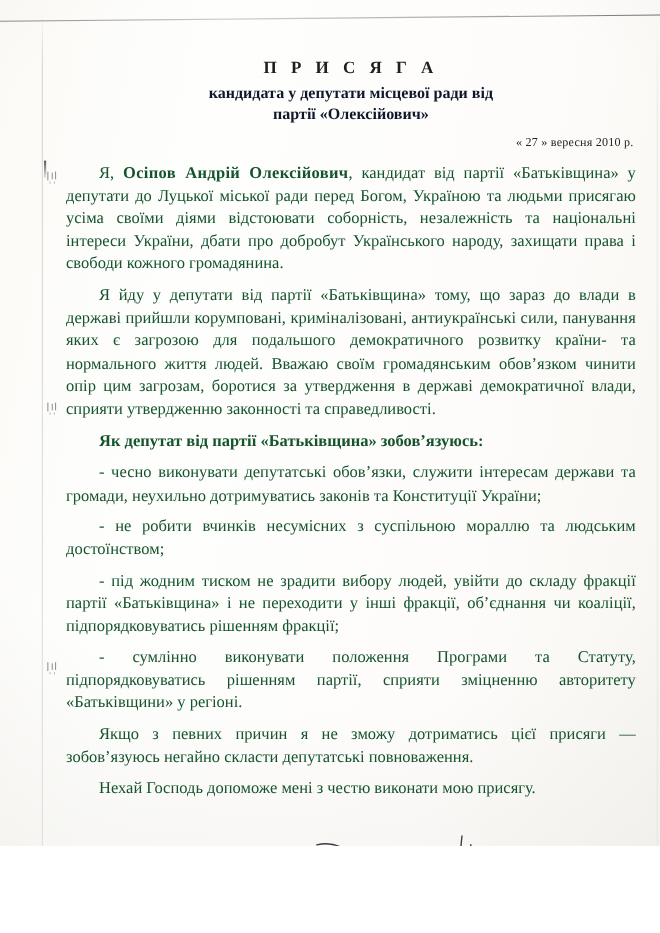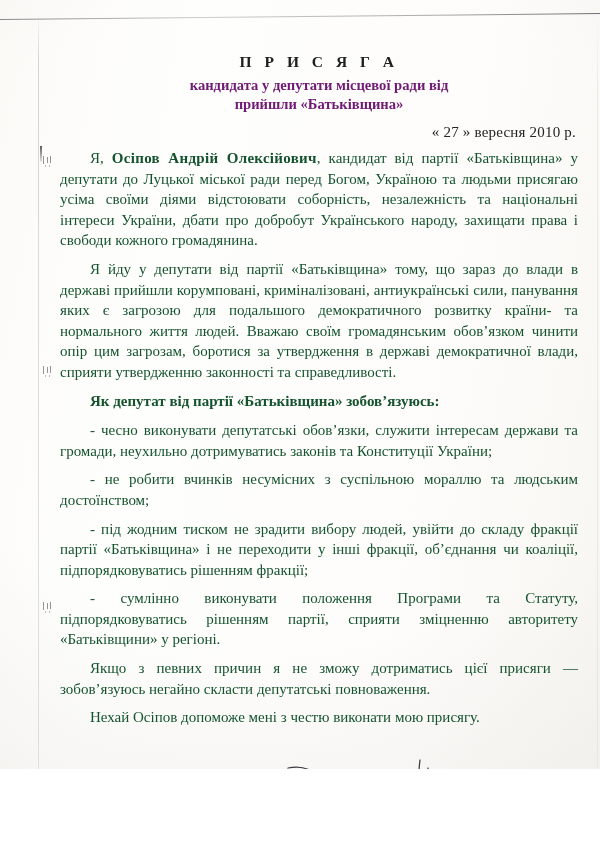--- a/index.html
+++ b/index.html
@@ -118,29 +118,29 @@
     font-size: 15.5px;
     letter-spacing: 4.5px;
     line-height: 1.25;
     color: #1f1f21;
   }
   .doc-subtitle {
     font-weight: bold;
     font-size: 14.6px;
     line-height: 1.30;
     margin-top: 5px;
-    color: #701a75;
+    color: #0f172a;
   }
 
   
   .date-line {
     position: absolute;
     right: 24px;
     top: 124px;
-    font-size: 15px;
+    font-size: 11px;
     letter-spacing: 0.2px;
     color: #242426;
   }
 
   
   .body-text {
     position: absolute;
     left: 60px;
     right: 22px;
     top: 148px;
@@ -238,21 +238,21 @@
       <i></i>
       <i></i>
       <i></i>
     </div>
 
   <div class="content">
 
     <div class="title-block">
       <div class="doc-title">П Р И С Я Г А</div>
       <div class="doc-subtitle">кандидата у депутати місцевої ради від</div>
-      <div class="doc-subtitle" style="margin-top:0">прийшли «Батьківщина»</div>
+      <div class="doc-subtitle" style="margin-top:0">партії «Олексійович»</div>
     </div>
 
     <div class="date-line">« 27 » вересня 2010 р.</div>
 
     <div class="body-text">
 
       <p class="para">
         <span>Я,</span>
         <b>Осіпов Андрій Олексійович</b><span>, кандидат від партії «Батьківщина» у депутати до Луцької міської ради  перед Богом, Україною та людьми присягаю усіма своїми діями відстоювати соборність, незалежність та національні інтереси України, дбати про добробут Українського народу, захищати права і свободи кожного громадянина.</span>
       </p>
@@ -260,21 +260,21 @@
       <p class="para">Я йду у депутати від партії «Батьківщина» тому, що зараз до влади в державі прийшли корумповані, криміналізовані, антиукраїнські сили, панування яких є загрозою для подальшого демократичного розвитку країни- та нормального життя людей. Вважаю своїм громадянським обов’язком чинити опір цим загрозам, боротися за утвердження в державі демократичної влади, сприяти утвердженню законності та справедливості.</p>
 
       <p class="para lead-in">Як депутат від партії «Батьківщина» зобов’язуюсь:</p>
 
       <p class="clause">- чесно виконувати депутатські обов’язки, служити інтересам держави та громади, неухильно дотримуватись законів та Конституції України;</p>
       <p class="clause">- не робити вчинків несумісних з суспільною мораллю та людським достоїнством;</p>
       <p class="clause">- під жодним тиском не зрадити вибору людей, увійти до складу фракції партії «Батьківщина» і не переходити у інші фракції, об’єднання чи коаліції, підпорядковуватись рішенням фракції;</p>
       <p class="clause">- сумлінно виконувати положення Програми та Статуту, підпорядковуватись рішенням партії, сприяти зміцненню авторитету «Батьківщини» у регіоні.</p>
 
       <p class="para">Якщо з певних причин я не зможу дотриматись цієї присяги — зобов’язуюсь негайно скласти депутатські повноваження.</p>
-      <p class="para">Нехай Осіпов допоможе мені з честю виконати мою присягу.</p>
+      <p class="para">Нехай Господь допоможе мені з честю виконати мою присягу.</p>
 
     </div>
 
     <div class="sign-row">
       <div class="sign-date">27 вересня 2010 р.</div>
 
       <div class="signature-mark">
         <svg width="220" height="64" viewBox="0 0 220 64" fill="none" stroke="#3a3a40" stroke-width="1.25" stroke-linecap="round" stroke-linejoin="round">
           <path d="M8 52 C 14 30, 26 14, 40 16 C 52 18, 56 34, 48 46 C 42 55, 30 56, 24 48 C 18 40, 22 28, 32 24"></path>
           <path d="M36 14 C 54 10, 70 20, 72 34 C 74 46, 64 56, 52 54 C 42 52, 38 42, 44 34"></path>

